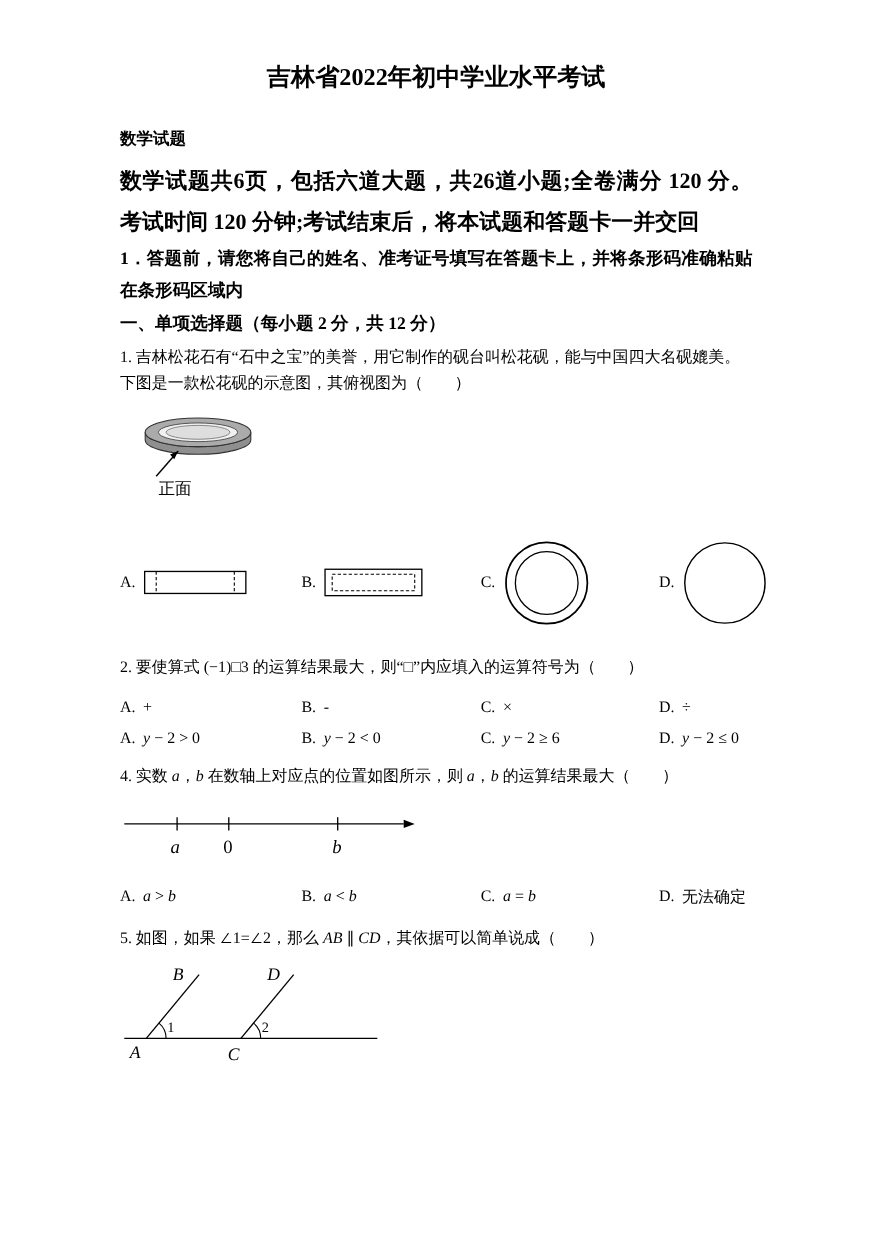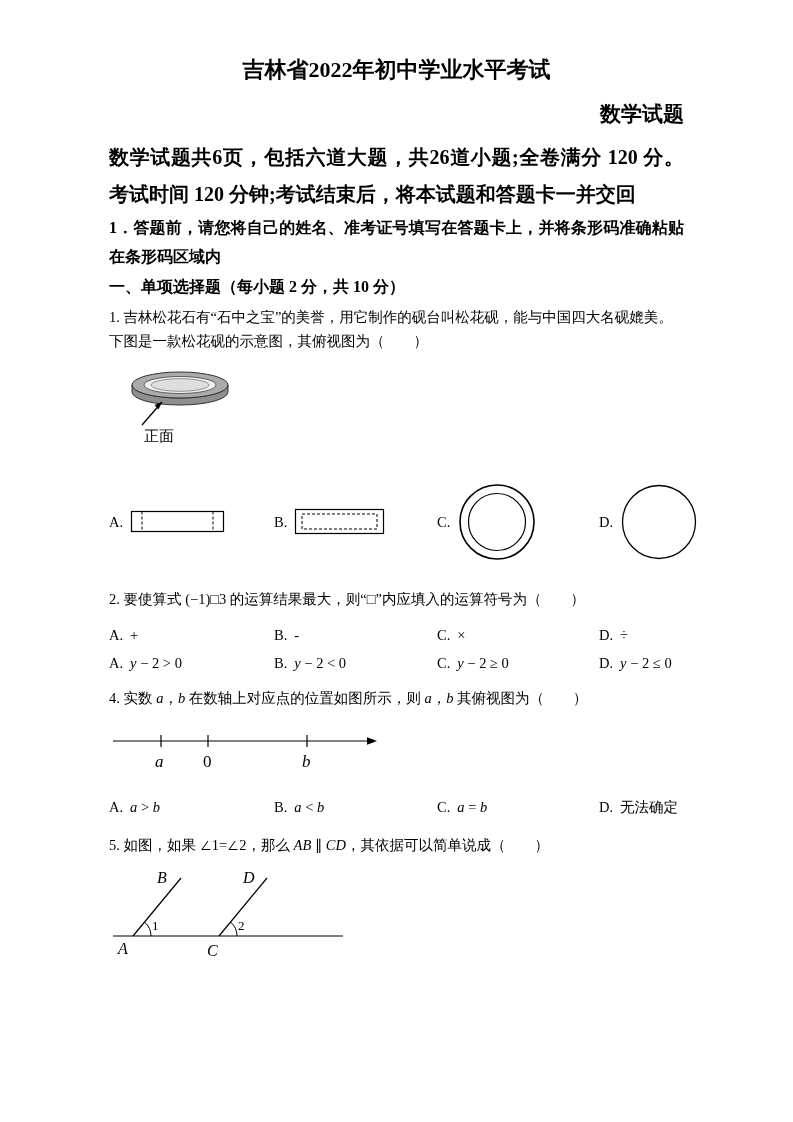--- a/index.html
+++ b/index.html
@@ -9,21 +9,21 @@
     width: 715px;
     height: 1122px;
     margin: 0 auto;
     background: #ffffff;
     color: #000;
     font-family: "Liberation Serif", serif;
     padding: 56px 70px 0 70px;
     overflow: hidden;
   }
   .title { text-align: center; font-size: 22px; font-weight: bold; line-height: 1.3; }
-  .subtitle { text-align: right; font-size: 21px; font-weight: bold; margin-top: 15px; }
+  .subtitle { text-align: left; font-size: 15px; font-weight: bold; margin-top: 32px; }
   .intro { font-size: 20px; font-weight: bold; line-height: 1.85; margin-top: 11px; text-align: justify; }
   .bold-line { font-size: 16px; font-weight: bold; line-height: 1.85; text-align: justify; }
   .q { font-size: 14.5px; line-height: 1.65; }
   .m  { font-family: "Liberation Serif", serif; }
   .mi { font-family: "Liberation Serif", serif; font-style: italic; }
   .opt-row {
     display: grid;
     grid-template-columns: 165px 163px 162px auto;
     align-items: center;
     font-size: 14.5px;
@@ -50,21 +50,21 @@
 
 <div class="page">
 
   <div class="title">吉林省2022年初中学业水平考试</div>
   <div class="subtitle">数学试题</div>
 
   <p class="intro">数学试题共6页，包括六道大题，共26道小题;全卷满分 120 分。考试时间 120 分钟;考试结束后，将本试题和答题卡一并交回</p>
 
   <p class="bold-line">1．答题前，请您将自己的姓名、准考证号填写在答题卡上，并将条形码准确粘贴在条形码区域内</p>
 
-  <p class="bold-line">一、单项选择题（每小题 2 分，共 10 分）</p>
+  <p class="bold-line">一、单项选择题（每小题 2 分，共 12 分）</p>
 
   <p class="q q1-text"><span>1. 吉林松花石有“石中之宝”的美誉，用它制作的砚台叫松花砚，能与中国四大名砚媲美。下图是一款松花砚的示意图，其俯视图为（　　）</span></p>
 
   <svg class="fig fig-inkstone" width="150" height="82" viewBox="0 0 150 82">
     <path d="M17,21 a48,13 0 0 0 96,0 l0,7 a48,13 0 0 1 -96,0 z" fill="#8f8f8f" stroke="#333" stroke-width="1"></path>
     <ellipse cx="65" cy="21" rx="48" ry="13" fill="#ababab" stroke="#333" stroke-width="1"></ellipse>
     <ellipse cx="65" cy="21" rx="36" ry="8.5" fill="#f1f1f1" stroke="#444" stroke-width="0.8"></ellipse>
     <ellipse cx="65" cy="21" rx="29" ry="6.3" fill="#dedede" stroke="#555" stroke-width="0.6"></ellipse>
     <line x1="27" y1="61" x2="47" y2="38" stroke="#000" stroke-width="1.3"></line>
     <path d="M47,38 L43.4,45.4 L39.6,41.1 Z" fill="#000"></path>
@@ -126,29 +126,29 @@
     <div class="opt">
       <span class="opt-label">A.</span>
       <span><span class="mi">y</span><span class="m"> − 2 &gt; 0</span></span>
     </div>
     <div class="opt">
       <span class="opt-label">B.</span>
       <span><span class="mi">y</span><span class="m"> − 2 &lt; 0</span></span>
     </div>
     <div class="opt">
       <span class="opt-label">C.</span>
-      <span><span class="mi">y</span><span class="m"> − 2 ≥ 0</span></span>
+      <span><span class="mi">y</span><span class="m"> − 2 ≥ 6</span></span>
     </div>
     <div class="opt">
       <span class="opt-label">D.</span>
       <span><span class="mi">y</span><span class="m"> − 2 ≤ 0</span></span>
     </div>
   </div>
 
-  <p class="q q4-text"><span>4. 实数 </span><span class="mi">a</span><span>，</span><span class="mi">b</span><span> 在数轴上对应点的位置如图所示，则 </span><span class="mi">a</span><span>，</span><span class="mi">b</span><span> 其俯视图为（　　）</span></p>
+  <p class="q q4-text"><span>4. 实数 </span><span class="mi">a</span><span>，</span><span class="mi">b</span><span> 在数轴上对应点的位置如图所示，则 </span><span class="mi">a</span><span>，</span><span class="mi">b</span><span> 的运算结果最大（　　）</span></p>
 
   <svg class="fig fig-numberline" width="270" height="50" viewBox="0 0 270 50">
     <line x1="2" y1="18" x2="256" y2="18" stroke="#000" stroke-width="1.2"></line>
     <path d="M256,14.2 L266,18 L256,21.8 Z" fill="#000"></path>
     <line x1="50" y1="12" x2="50" y2="24" stroke="#000" stroke-width="1.2"></line>
     <line x1="97" y1="12" x2="97" y2="24" stroke="#000" stroke-width="1.2"></line>
     <line x1="196" y1="12" x2="196" y2="24" stroke="#000" stroke-width="1.2"></line>
     <text x="44" y="44" font-size="17" font-style="italic">a</text>
     <text x="92" y="44" font-size="17">0</text>
     <text x="191" y="44" font-size="17" font-style="italic">b</text>

